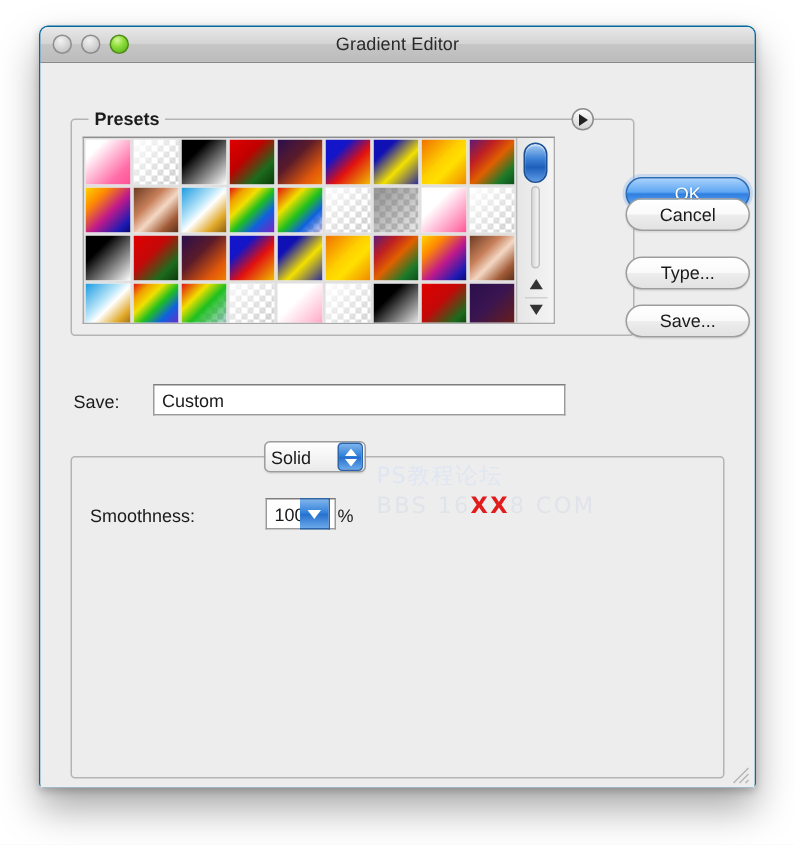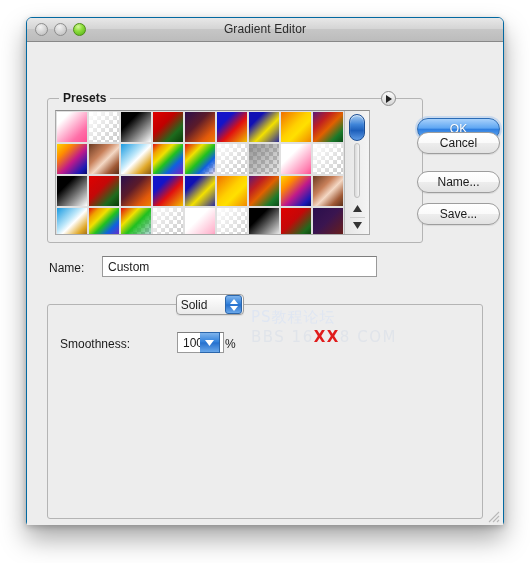--- a/index.html
+++ b/index.html
@@ -61,21 +61,21 @@
   }
   .group > .glabel {
     position: absolute;
     top: -8px; left: 11px;
     padding: 0 4px;
     background: #ededed;
     font-size: 12px; color: #1b1b1b; font-weight: bold;
   }
 
   
-  #presets-group { left: 20px; top: 37px; width: 376px; height: 145px; margin-top: 19px; }
+  #presets-group { left: 20px; top: 37px; width: 376px; height: 145px; }
   #presets-disclose {
     position: absolute; right: 26px; top: -8px;
     width: 15px; height: 15px; border-radius: 50%;
     background: linear-gradient(to bottom,#fcfcfc,#d5d5d5);
     border: 1px solid #8e8e8e;
     display: flex; align-items: center; justify-content: center;
   }
   #presets-disclose svg { display: block; }
   #presets-well {
     position: absolute; left: 7px; top: 11px;
@@ -300,24 +300,24 @@
             <svg width="9" height="7" viewBox="0 0 9 7">
                 <polygon points="0,0 9,0 4.5,7" fill="#333"></polygon>
               </svg>
           </div>
         </div>
       </div>
     </div>
 
     <div class="btn primary" id="btn-ok">OK</div>
     <div class="btn" id="btn-cancel">Cancel</div>
-    <div class="btn" id="btn-load">Name...</div>
+    <div class="btn" id="btn-load">Type...</div>
     <div class="btn" id="btn-save">Save...</div>
 
-    <div id="name-label">Name:</div>
+    <div id="name-label">Save:</div>
     <div id="name-input">Custom</div>
 
     <div class="group" id="gtype-group">
       <div id="gtype-popup">
         <div id="gtype-value">Solid</div>
         <div id="gtype-stepper">
           <svg width="8" height="5" viewBox="0 0 8 5">
               <polygon points="4,0 8,5 0,5" fill="#fff"></polygon>
             </svg>
           <svg width="8" height="5" viewBox="0 0 8 5">

